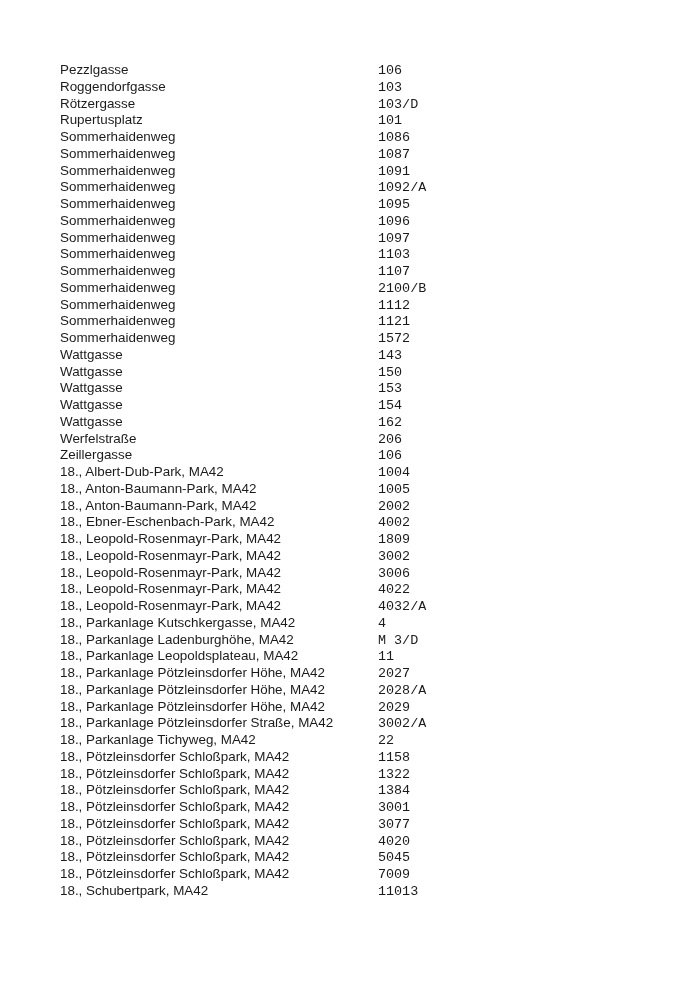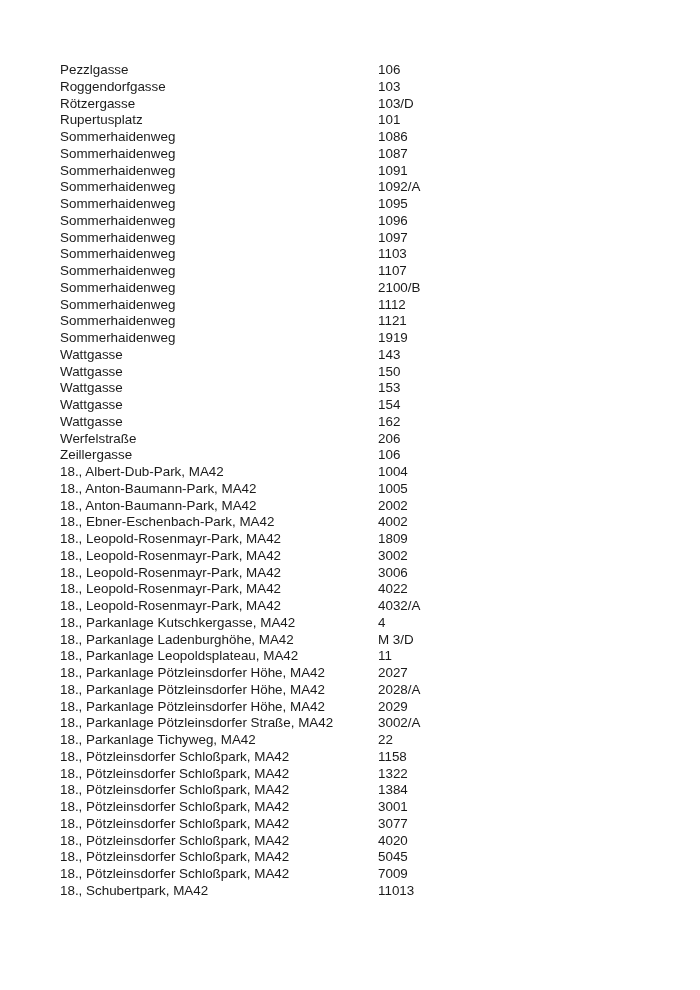--- a/index.html
+++ b/index.html
@@ -30,20 +30,21 @@
     font-size: 13.4px;
     white-space: nowrap;
   }
   .street {
     width: 318px;
     flex: 0 0 318px;
     overflow: visible;
   }
   .number {
     flex: 1 1 auto;
+    font-family: Liberation Mono, monospace;
   }
 </style>
 </head>
 <body>
 
 <div class="page" style="color: rgb(27, 27, 27); background: rgb(255, 255, 255);">
   <div class="address-list">
   <div class="row">
     <span class="street">Pezzlgasse</span>
     <span class="number">106</span>
@@ -119,21 +120,21 @@
     <span class="number">1112</span>
   </div>
 
   <div class="row">
     <span class="street">Sommerhaidenweg</span>
     <span class="number">1121</span>
   </div>
 
   <div class="row">
     <span class="street">Sommerhaidenweg</span>
-    <span class="number">1919</span>
+    <span class="number">1572</span>
   </div>
 
   <div class="row">
     <span class="street">Wattgasse</span>
     <span class="number">143</span>
   </div>
 
   <div class="row">
     <span class="street">Wattgasse</span>
     <span class="number">150</span>

